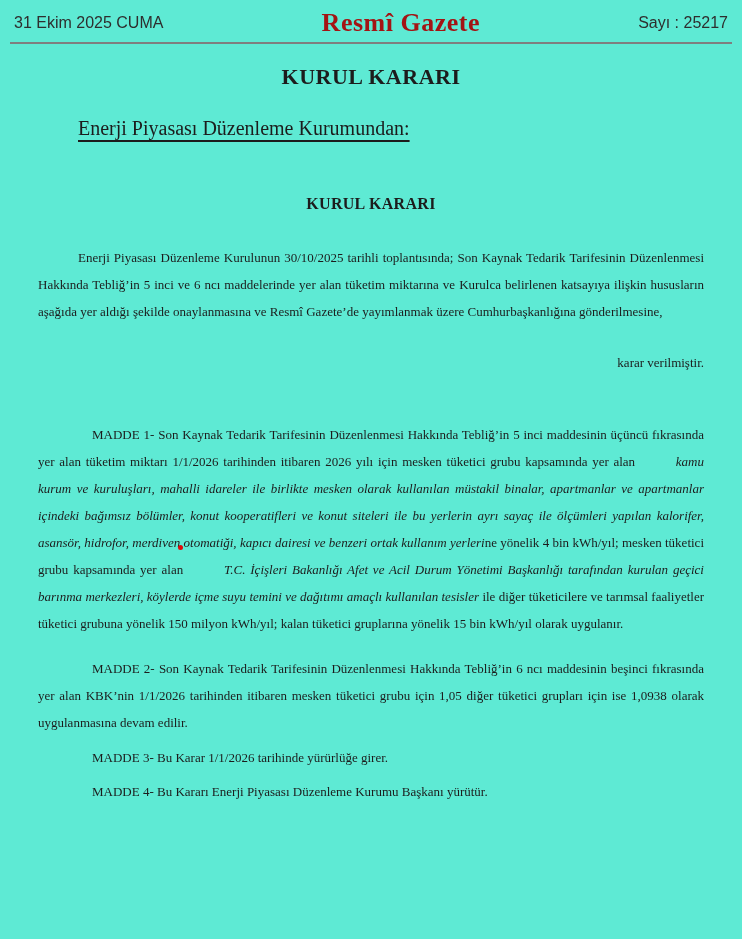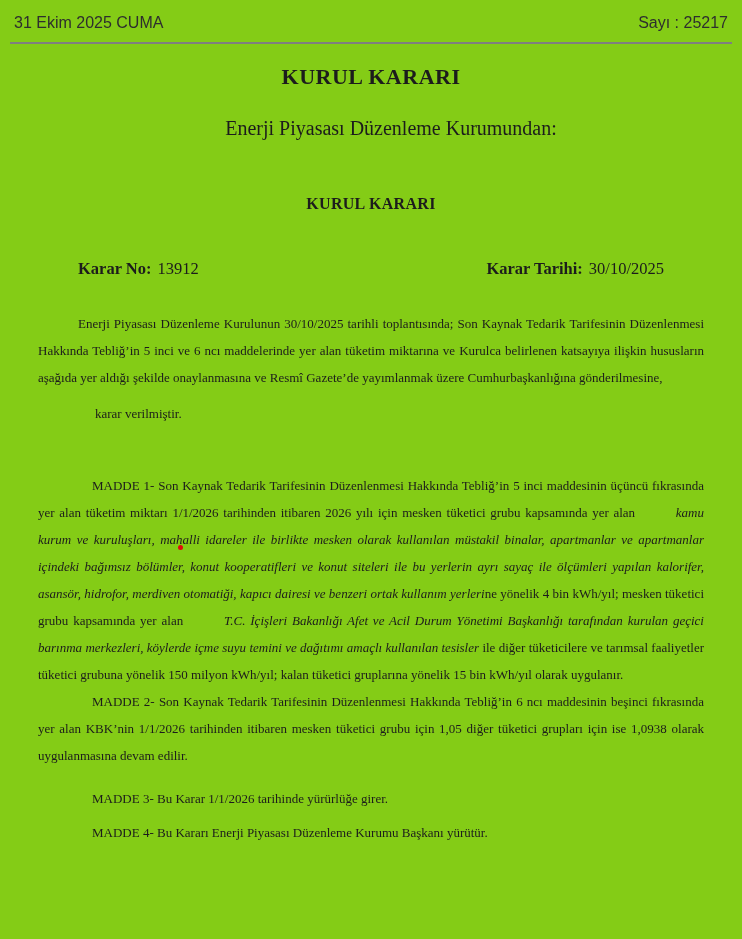--- a/index.html
+++ b/index.html
@@ -1,21 +1,21 @@
 <!DOCTYPE html>
 <html lang="tr"><head>
 <meta charset="utf-8">
 <style>
   html, body { margin: 0; padding: 0; background: #ffffff; }
   .page {
     position: relative;
     width: 742px;
     height: 939px;
     margin: 0 auto;
-    background: #84cc16;
+    background: #5eead4;
     color: #1c1c1c;
     overflow: hidden;
     font-family: "Liberation Serif", "DejaVu Serif", serif;
   }
 
   
   .masthead {
     display: flex;
     justify-content: space-between;
     align-items: center;
@@ -50,23 +50,23 @@
     margin: 20px 0 0 0;
     text-align: center;
     font-size: 22px;
     font-weight: bold;
     letter-spacing: 0.5px;
   }
 
   .authority {
     margin: 27px 0 0 40px;
     font-size: 20px;
+    text-decoration: underline;
     text-underline-offset: 5px;
     text-decoration-thickness: 1.5px;
-    text-align: center;
   }
 
   .decision-heading {
     margin: 55px 0 0 0;
     text-align: center;
     font-size: 16px;
     font-weight: bold;
     letter-spacing: 0.3px;
   }
 
@@ -78,26 +78,26 @@
   }
   .karar-row .label { font-weight: bold; margin-right: 6px; }
 
   .body-text {
     font-size: 13px;
     line-height: 27px;
     text-align: justify;
     margin: 0;
   }
   .intro   { margin-top: 31px; text-indent: 40px; }
-  .closing { margin-top: 9px;  text-indent: 57px; text-align: left; }
+  .closing { margin-top: 24px;  text-indent: 57px; text-align: right; }
 
   .article { text-indent: 54px; }
   .article-1 { margin-top: 45px; }
-  .article-2 { margin-top: 0; }
-  .article-3 { margin-top: 16px; }
+  .article-2 { margin-top: 18px; }
+  .article-3 { margin-top: 8px; }
   .article-4 { margin-top: 7px; }
   .article .seg-bold { font-weight: normal; }
   .article .seg-italic { font-style: italic; margin-left: 36px; }
 
   
   .red-dot {
     position: absolute;
     left: 178px;
     top: 545px;
     width: 5px;
@@ -106,41 +106,34 @@
     background: #e00b0b;
   }
 </style>
 </head>
 <body>
 
 <div class="page">
 
   <header class="masthead">
     <span class="date">31 Ekim 2025 CUMA</span>
+    <h1 class="gazette-title" style="color: rgb(163, 20, 20);">Resmî Gazete</h1>
     <span class="issue">Sayı : 25217</span>
   </header>
 
   <hr class="head-rule">
 
   <div class="content">
 
     <h2 class="section-title">KURUL KARARI</h2>
 
     <div class="authority">Enerji Piyasası Düzenleme Kurumundan:</div>
 
     <h3 class="decision-heading">KURUL KARARI</h3>
 
-    <div class="karar-row">
-      <div>
-        <span class="label">Karar No:</span><span>13912</span>
-      </div>
-      <div>
-        <span class="label">Karar Tarihi:</span><span>30/10/2025</span>
-      </div>
-    </div>
 
     <p class="body-text intro">Enerji Piyasası Düzenleme Kurulunun 30/10/2025 tarihli toplantısında; Son Kaynak Tedarik Tarifesinin Düzenlenmesi Hakkında Tebliğ’in 5 inci ve 6 ncı maddelerinde yer alan tüketim miktarına ve Kurulca belirlenen katsayıya ilişkin hususların aşağıda yer aldığı şekilde onaylanmasına ve Resmî Gazete’de yayımlanmak üzere Cumhurbaşkanlığına gönderilmesine,</p>
 
     <p class="body-text closing">karar verilmiştir.</p>
 
     <p class="body-text article article-1"><span class="seg-bold">MADDE 1- </span><span>Son Kaynak Tedarik Tarifesinin Düzenlenmesi Hakkında Tebliğ’in 5 inci maddesinin üçüncü fıkrasında yer alan tüketim miktarı 1/1/2026 tarihinden itibaren 2026 yılı için mesken tüketici grubu kapsamında yer alan </span><span class="seg-italic">kamu kurum ve kuruluşları, mahalli idareler ile birlikte mesken olarak kullanılan müstakil binalar, apartmanlar ve apartmanlar içindeki bağımsız bölümler, konut kooperatifleri ve konut siteleri ile bu yerlerin ayrı sayaç ile ölçümleri yapılan kalorifer, asansör, hidrofor, merdiven otomatiği, kapıcı dairesi ve benzeri ortak kullanım yerleri</span><span>ne yönelik 4 bin kWh/yıl; mesken tüketici grubu kapsamında yer alan </span><span class="seg-italic">T.C. İçişleri Bakanlığı Afet ve Acil Durum Yönetimi Başkanlığı tarafından kurulan geçici barınma merkezleri, köylerde içme suyu temini ve dağıtımı amaçlı kullanılan tesisler</span><span> ile diğer tüketicilere ve tarımsal faaliyetler tüketici grubuna yönelik 150 milyon kWh/yıl; kalan tüketici gruplarına yönelik 15 bin kWh/yıl olarak uygulanır.</span></p>
 
     <p class="body-text article article-2"><span class="seg-bold">MADDE 2- </span><span>Son Kaynak Tedarik Tarifesinin Düzenlenmesi Hakkında Tebliğ’in 6 ncı maddesinin beşinci fıkrasında yer alan KBK’nin 1/1/2026 tarihinden itibaren mesken tüketici grubu için 1,05 diğer tüketici grupları için ise 1,0938 olarak uygulanmasına devam edilir.</span></p>
 
     <p class="body-text article article-3"><span class="seg-bold">MADDE 3- </span><span>Bu Karar 1/1/2026 tarihinde yürürlüğe girer.</span></p>

